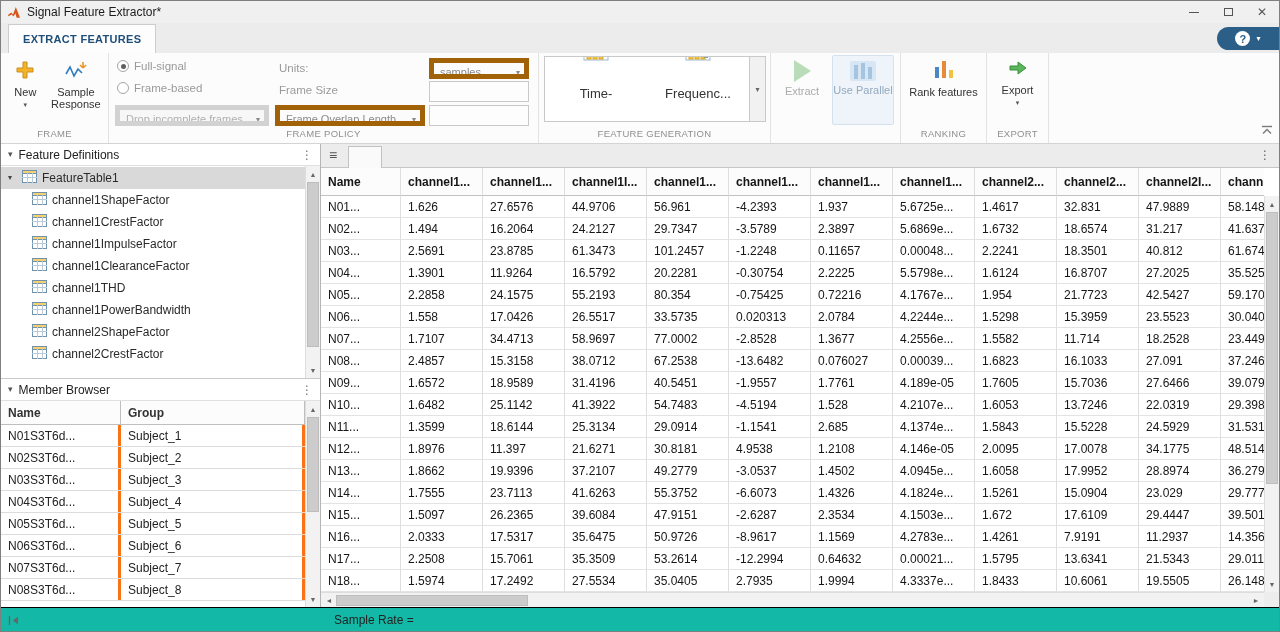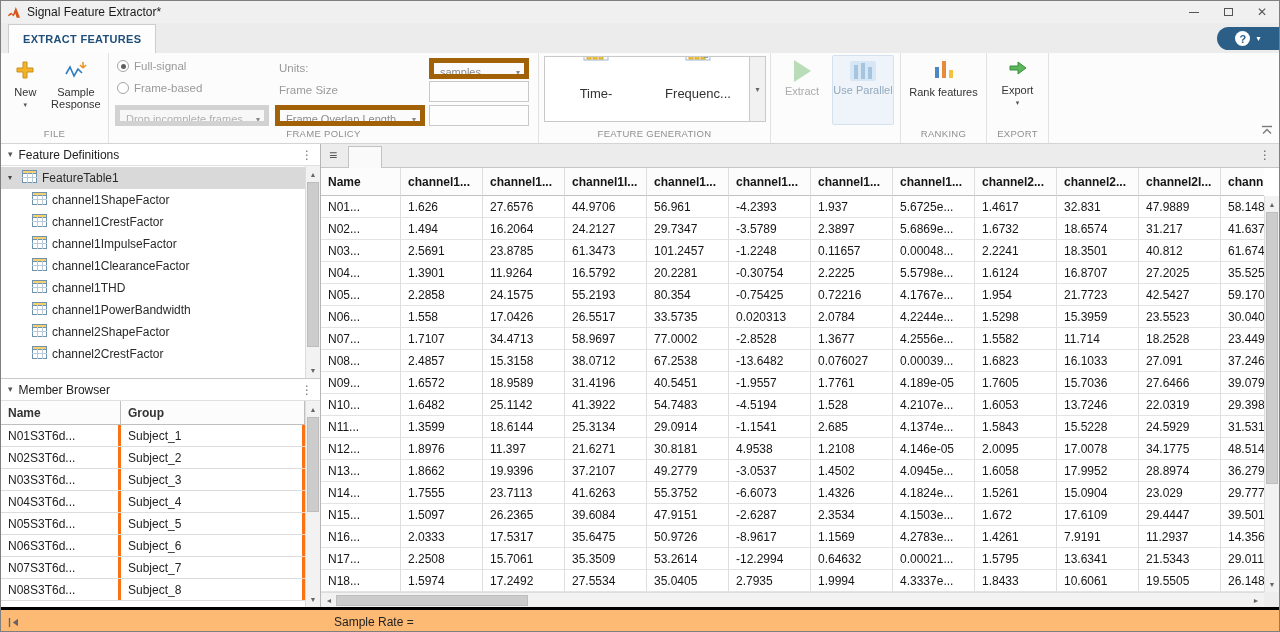--- a/index.html
+++ b/index.html
@@ -105,21 +105,21 @@
 
   .main-vscroll{top:52px;bottom:15px}
   .hscroll{position:absolute;left:0;right:15px;bottom:0;height:15px;background:#f2f2f2;border-top:1px solid #ddd}
   .hscroll .arr{position:absolute;top:0;width:14px;height:100%;display:flex;align-items:center;justify-content:center;font-size:7px;color:#666}
   .hscroll .arr.left{left:1px}
   .hscroll .arr.right{right:1px}
   .hscroll .thumb{position:absolute;top:2px;bottom:1px;left:15px;width:192px;background:#cccccc;border:1px solid #bdbdbd}
   .corner{position:absolute;right:0;bottom:0;width:15px;height:15px;background:#ededed}
 
   
-  .statusbar{position:absolute;left:0;right:0;bottom:0;height:24px;background:#fdba74;border-top:3px solid #000000}
+  .statusbar{position:absolute;left:0;right:0;bottom:0;height:24px;background:#14b8a6;border-top:1px solid #000000}
   .status-collapse{position:absolute;left:6px;top:6px}
   .status-text{position:absolute;left:333px;top:5px;font-size:12px;color:#222}
 </style>
 </head>
 <body>
 
 <div class="window">
 
   <div class="titlebar">
     <span style="display:flex">
@@ -166,21 +166,21 @@
         <div class="big-btn" style="width:56px">
           <span>
             <svg width="24" height="20" viewBox="0 0 24 20">
               <polyline points="2,14 6,7 10,16 14,9 18,13" fill="none" stroke="#2e7cc0" stroke-width="1.6"></polyline>
               <path d="M19,2 v6 M19,8 l-3,-3 M19,8 l3,-3" stroke="#e8952f" stroke-width="1.6" fill="none"></path>
             </svg>
           </span>
           <span>Sample Response</span>
         </div>
       </div>
-      <div class="sec-label">FILE</div>
+      <div class="sec-label">FRAME</div>
     </div>
 
     <div class="section" style="width:430px">
       <div class="sec-content">
         <div class="radio-row" style="left:8px;top:7px">
           <span class="radio sel"></span>
           <span>Full-signal</span>
         </div>
         <div class="radio-row" style="left:8px;top:29px">
           <span class="radio"></span>

